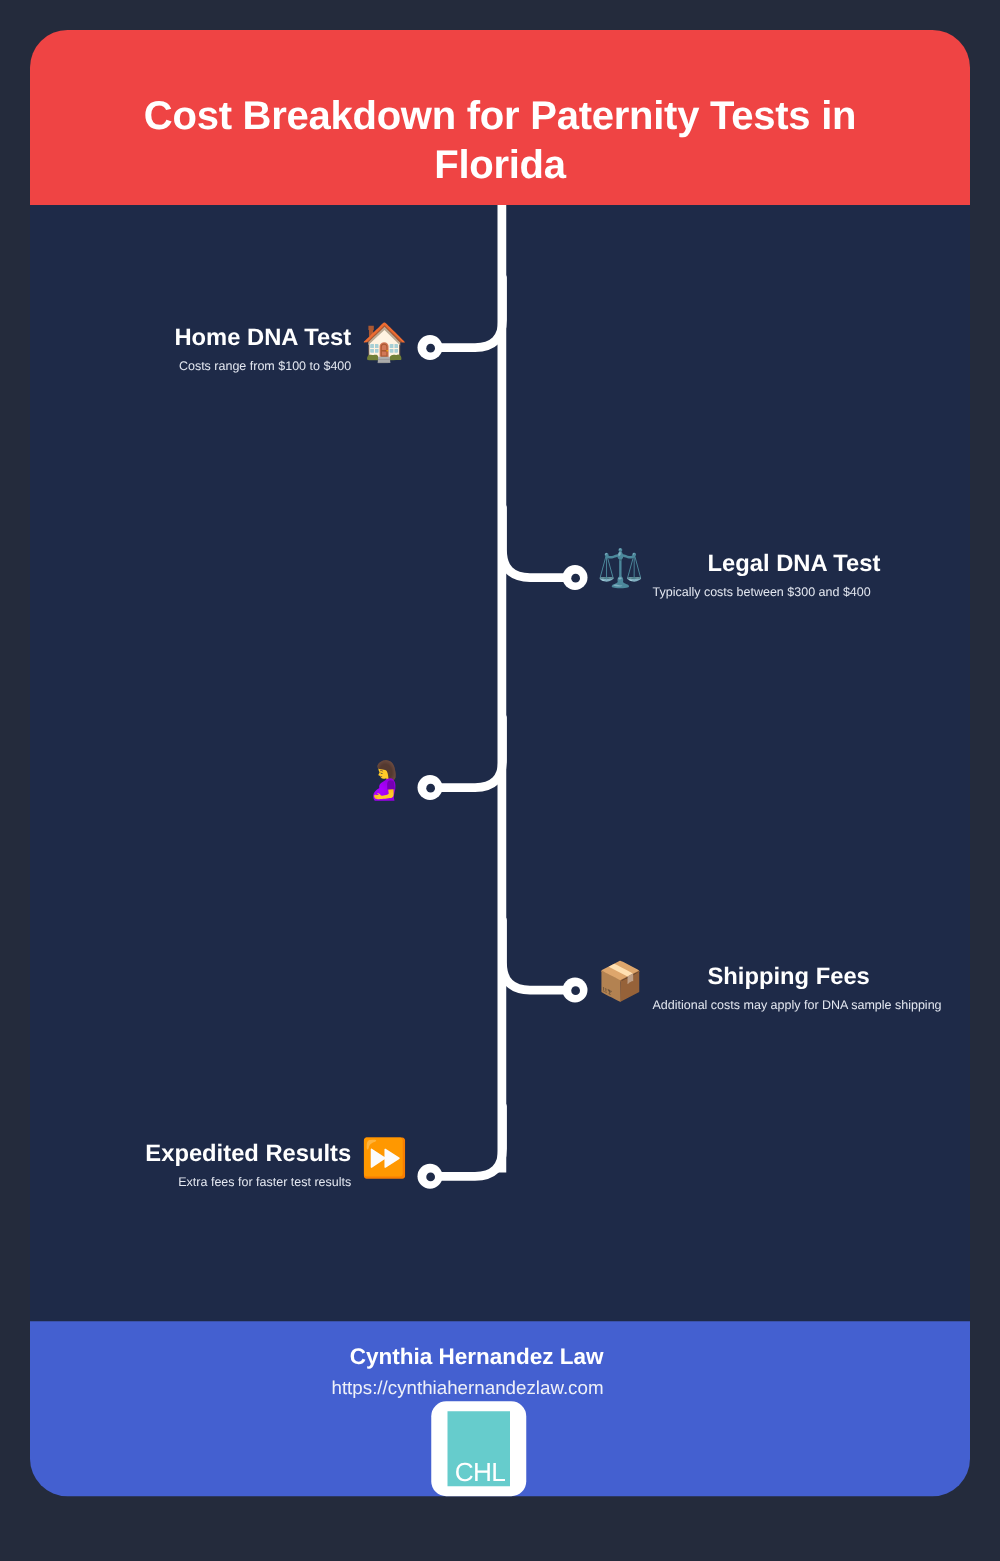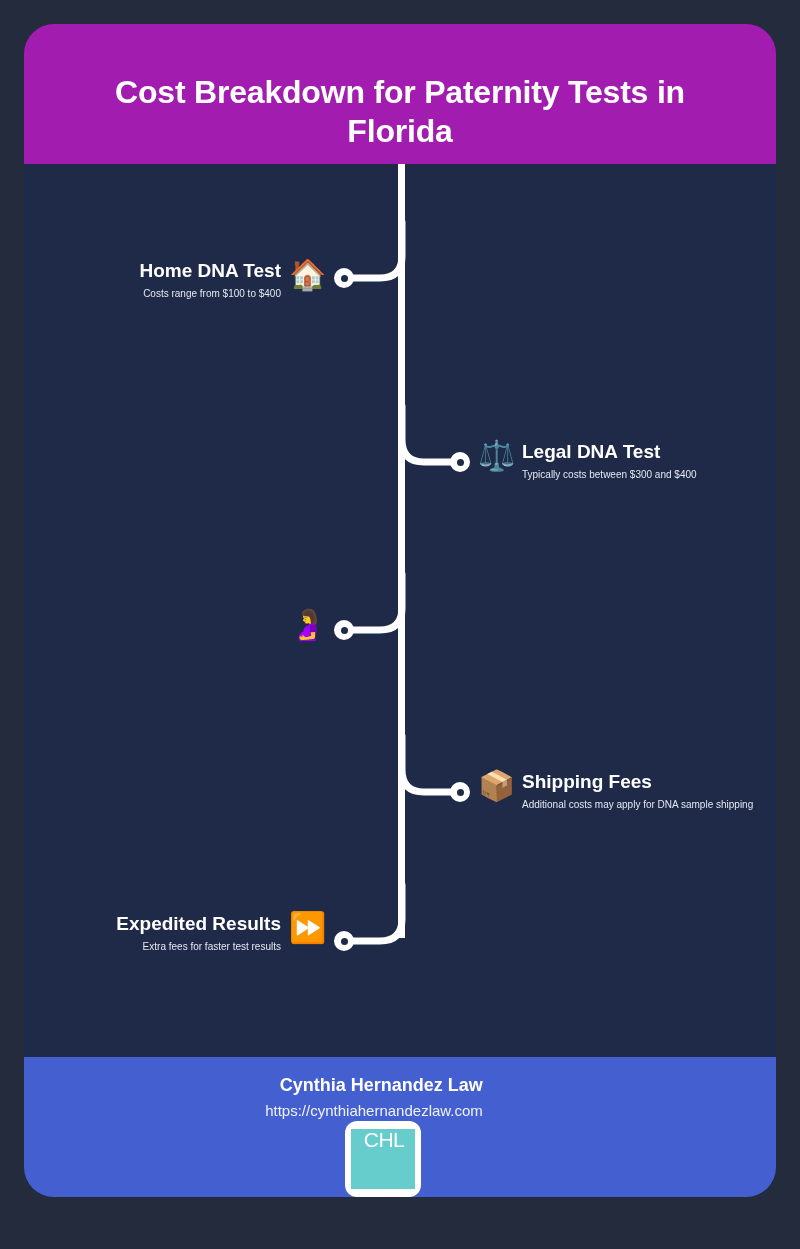--- a/index.html
+++ b/index.html
@@ -19,21 +19,21 @@
     background: #242B3C;
   }
 
   
   .header-band {
     position: absolute;
     left: 24px;
     top: 24px;
     width: 752px;
     height: 176px;
-    background: #a21caf;
+    background: #ef4444;
     border-radius: 30px 30px 0 0;
     display: flex;
     align-items: center;
     justify-content: center;
     padding: 0 46px;
   }
   .header-title {
     color: #FFFFFF;
     font-size: 32px;
     font-weight: bold;
@@ -101,20 +101,21 @@
   .item-text { display: flex; flex-direction: column; }
   .item.left  .item-text { align-items: flex-end;   text-align: right; }
   .item.right .item-text { align-items: flex-start; text-align: right; }
 
   .item-title {
     color: #FFFFFF;
     font-size: 19px;
     font-weight: bold;
     line-height: 1.18;
     white-space: nowrap;
+    margin-left: 44px;
   }
   .item-desc {
     color: #E3E7F0;
     font-size: 10px;
     font-weight: normal;
     line-height: 1.42;
     margin-top: 5px;
   }
   .item-icon {
     font-size: 30px;
@@ -166,25 +167,25 @@
     height: 76px;
     background: #FFFFFF;
     border-radius: 12px;
     display: flex;
     align-items: center;
     justify-content: center;
     flex: 0 0 76px;
   }
   .logo-inner {
     position: relative;
-    width: 64px;
+    width: 50px;
     height: 60px;
     background: #66CCCC;
     display: flex;
-    align-items: flex-start;
+    align-items: flex-end;
     justify-content: center;
   }
   .logo-letters {
     color: #FFFFFF;
     font-size: 21px;
     font-weight: normal;
     letter-spacing: -0.5px;
     line-height: 1;
     transform: translateX(1px);
     font-family: "Liberation Sans", sans-serif;

